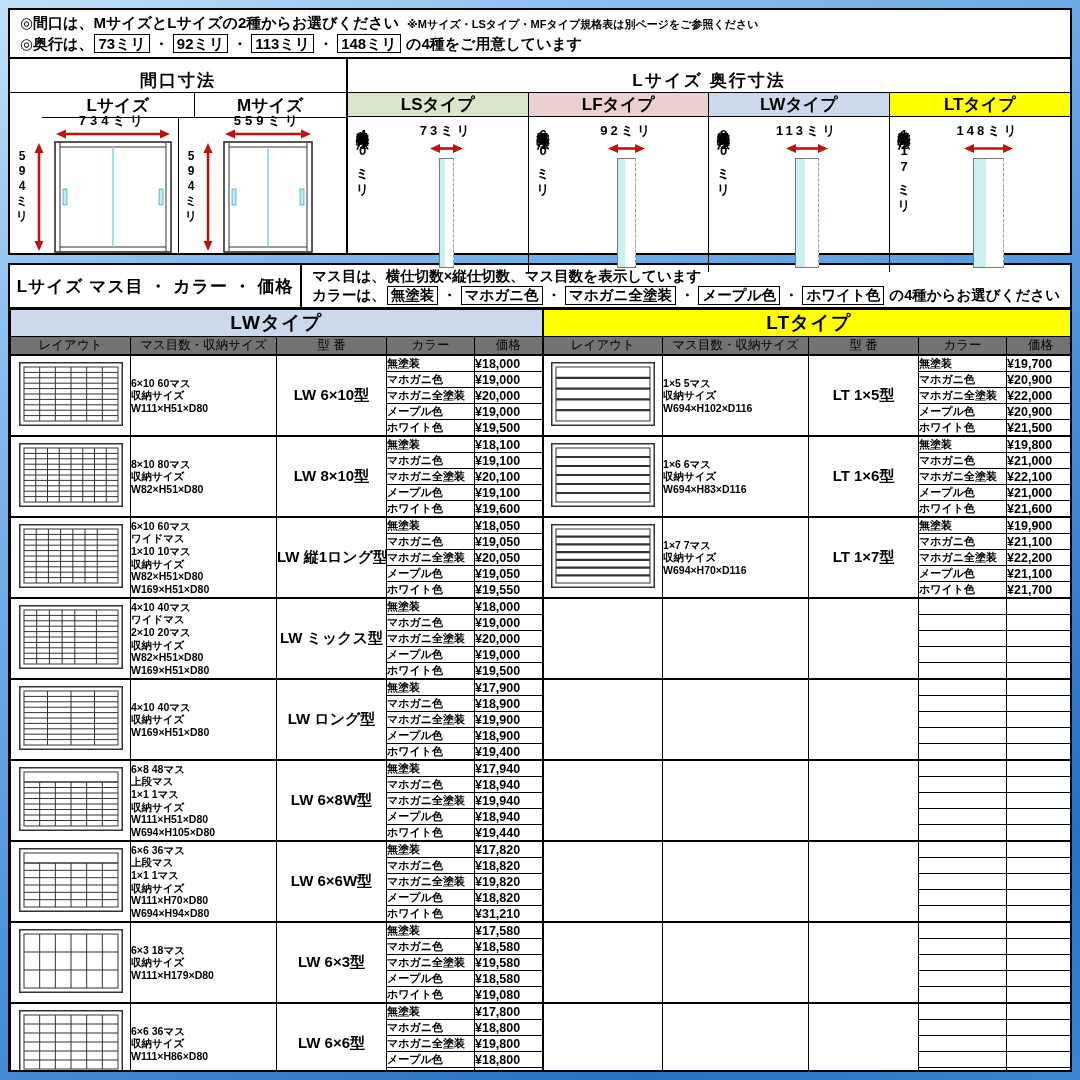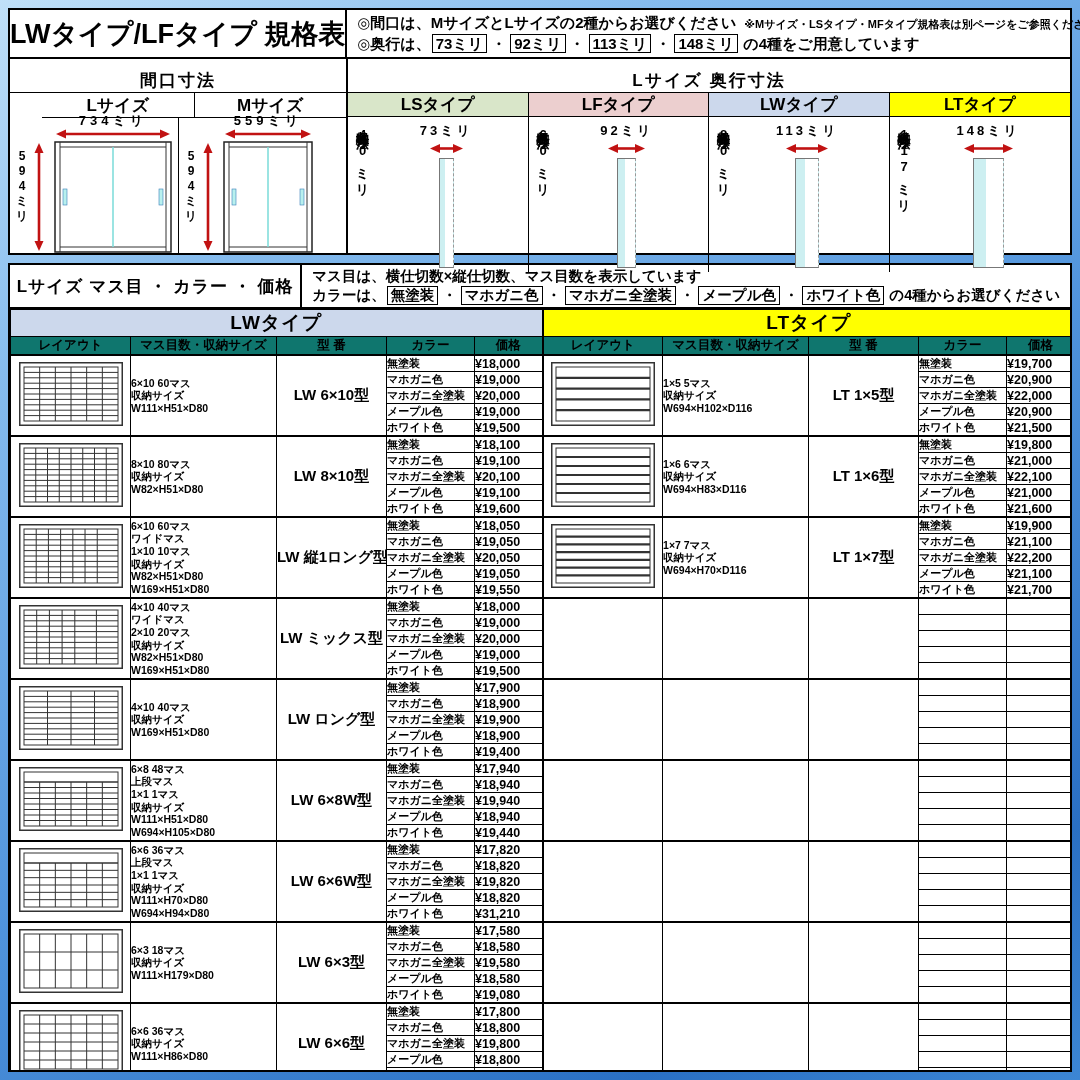--- a/index.html
+++ b/index.html
@@ -45,36 +45,35 @@
   .price-band{display:flex;height:42px;border-bottom:2px solid #000;}
   .price-title{width:412px;border-right:2px solid #000;display:flex;align-items:center;justify-content:center;
     font-size:17px;font-weight:bold;letter-spacing:1px;}
   .price-notes{flex:1;padding:1px 10px;display:flex;flex-direction:column;justify-content:center;font-weight:bold;}
   .pnote{font-size:14.5px;line-height:1.3;white-space:nowrap;}
   .table-wrap{flex:1;min-height:0;overflow:hidden;}
   table.spec{width:100%;height:100%;border-collapse:collapse;table-layout:fixed;}
   table.spec td,table.spec th{border:1px solid #000;overflow:hidden;padding:0;}
   tr.grp-top td{border-top:2px solid #000;}
   th.grp-head{font-size:19px;font-weight:bold;letter-spacing:1px;}
-  th.colh{font-size:12.5px;font-weight:bold;background:#0f766e;white-space:nowrap;}
+  th.colh{font-size:12.5px;font-weight:normal;background:#737373;white-space:nowrap;}
   td.c-layout{text-align:center;vertical-align:middle;}
   td.c-desc{font-size:10.5px;font-weight:bold;text-align:left;vertical-align:middle;padding:1px 4px;line-height:1.2;margin-top:40px;}
   td.c-model{font-size:15px;font-weight:bold;text-align:center;vertical-align:middle;white-space:nowrap;margin-top:44px;}
   td.c-color{font-size:11px;font-weight:bold;text-align:left;padding:0 3px;white-space:nowrap;}
   td.c-price{font-size:12.5px;font-weight:bold;text-align:left;padding:0 2px 0 8px;white-space:nowrap;}
   .half-split{border-left:2px solid #000 !important;}
 </style>
 </head>
 <body>
 
 <div class="page">
 
   <div class="block block-a">
     <div class="top-band">
-      <div class="title-box">LWタイプ/LFタイプ 規格表</div>
       <div class="notes-box">
         <div class="note-line"><span>◎間口は、MサイズとLサイズの2種からお選びください</span><span class="note-sub">※Mサイズ・LSタイプ・MFタイプ規格表は別ページをご参照ください</span></div>
         <div class="note-line"><span>◎奥行は、</span><span id="note2-opts"><span class="boxed">73ミリ</span><span class="opt-sep">・</span><span class="boxed">92ミリ</span><span class="opt-sep">・</span><span class="boxed">113ミリ</span><span class="opt-sep">・</span><span class="boxed">148ミリ</span></span><span> の4種をご用意しています</span></div>
       </div>
     </div>
     <div class="dims-band">
       <div class="width-sec">
         <div class="sec-title">間口寸法</div>
         <div class="sub-heads">
           <div class="sub-head">Lサイズ</div>

